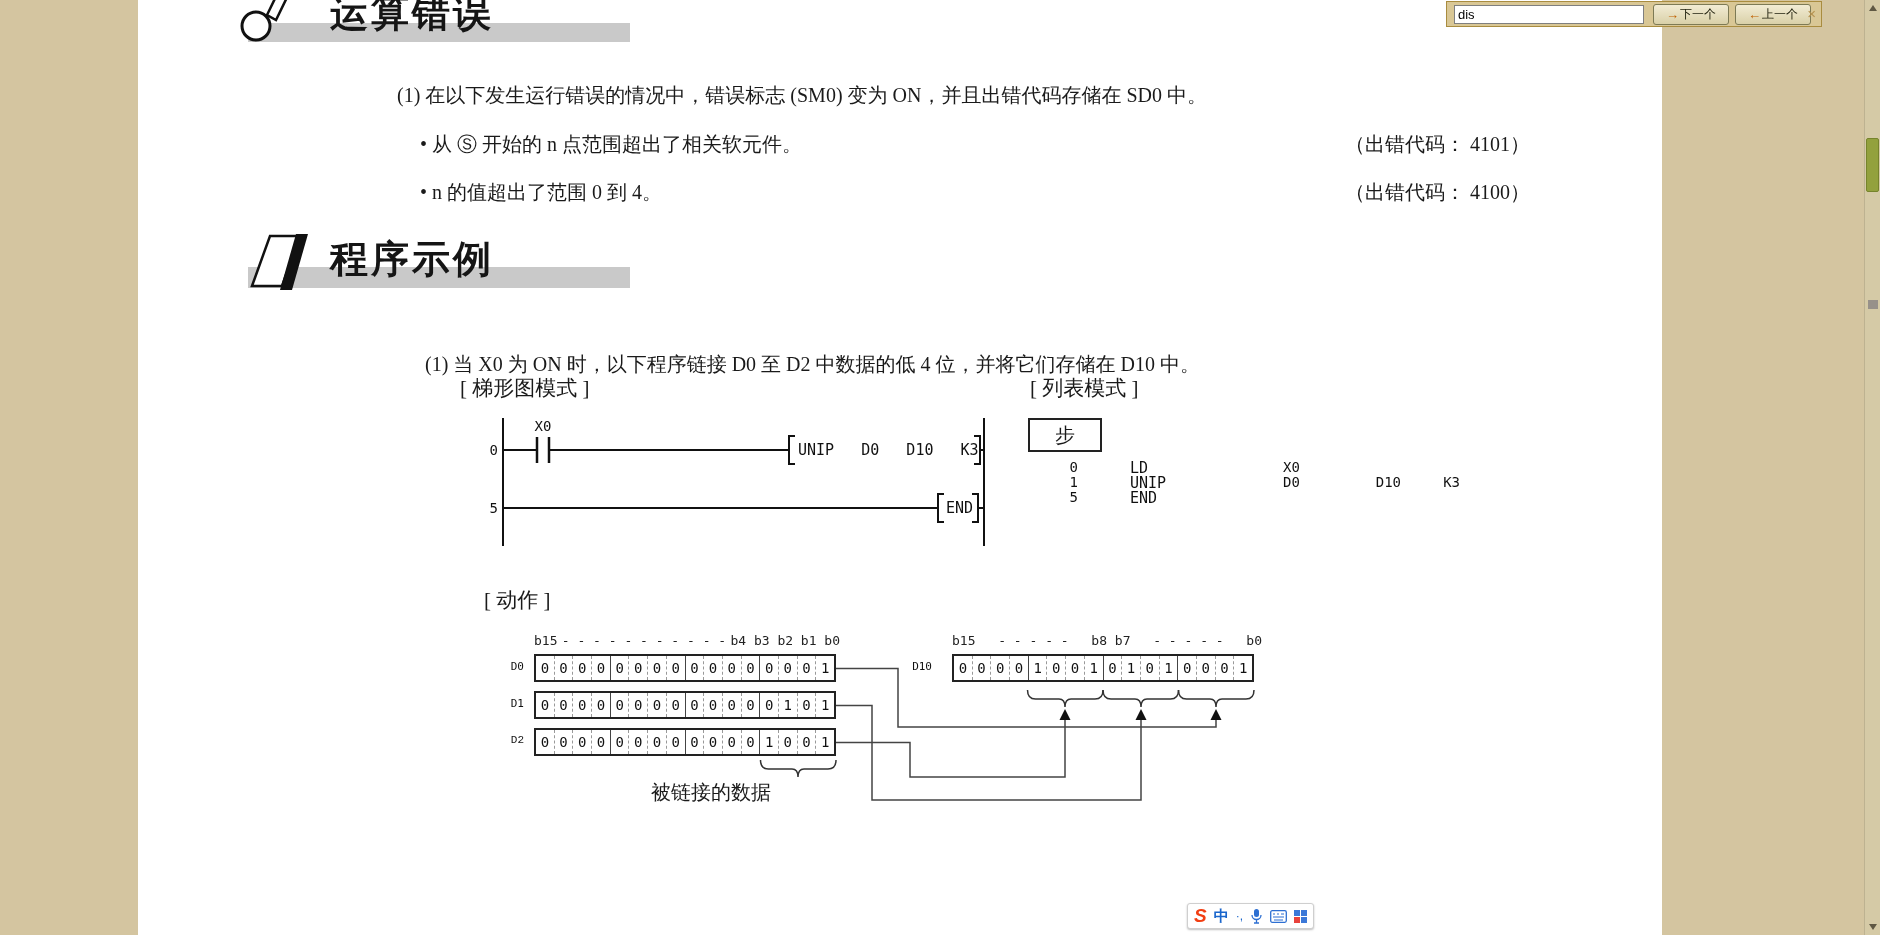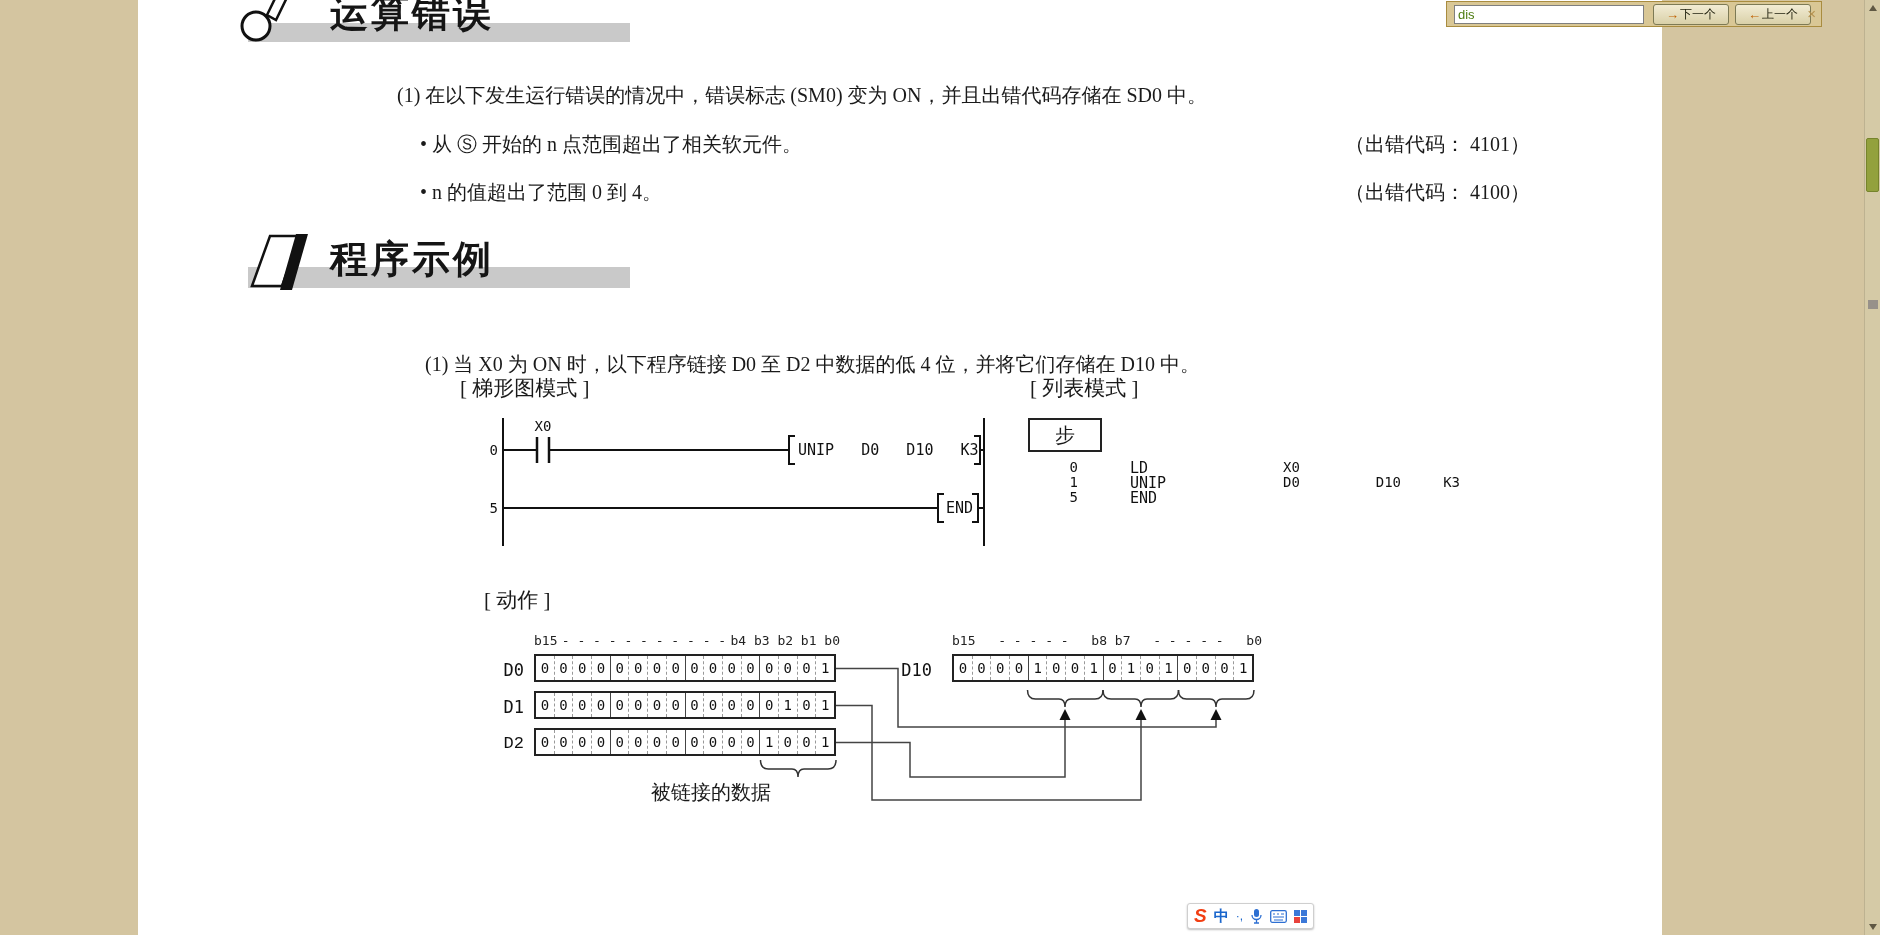--- a/index.html
+++ b/index.html
@@ -21,29 +21,29 @@
   .tbox { position:absolute; border:2px solid #222; height:34px; display:flex; align-items:center; justify-content:center; font-size:20px; color:#1a1a1a; }
   .tbox-split { position:absolute; border:2px solid #222; height:34px; display:flex; }
   .tbox-split .cell { display:flex; align-items:center; justify-content:center; font-size:20px; color:#1a1a1a; height:100%; }
   .tbox-split .cell + .cell { border-left:2px solid #222; }
   .trow-step { position:absolute; width:50px; text-align:right; font-size:14px; }
   .trow-instr { position:absolute; font-size:15px; }
   .trow-dev { position:absolute; font-size:14px; }
 
   
   .bit-header { position:absolute; display:flex; justify-content:space-between; font-family:"DejaVu Sans Mono",monospace; font-size:13px; color:#222; white-space:pre; }
-  .bit-label { position:absolute; width:44px; text-align:right; font-family:"DejaVu Sans Mono",monospace; font-size:17px; color:#111; }
+  .bit-label { position:absolute; width:44px; text-align:right; font-family:"DejaVu Sans Mono",monospace; font-size:11px; color:#111; }
   .bitbox { position:absolute; width:302px; height:28px; border:2px solid #222; display:flex; background:#fff; }
   .bit-cell { flex:1; display:flex; align-items:center; justify-content:center; font-family:"DejaVu Sans Mono",monospace; font-size:14px; color:#111; border-left:1px dashed #999; }
   .bit-cell:first-child { border-left:none; }
   .bit-cell.nib { border-left:1px solid #444; }
 
   
   .find-bar { position:absolute; left:1446px; top:1px; width:376px; height:26px; background:#d9c795; border:1px solid #a98c3f; display:flex; align-items:center; }
-  .find-input { position:absolute; left:7px; top:3px; width:190px; height:19px; border:1px solid #7f7f7f; background:#fff; font-family:"Liberation Sans",sans-serif; font-size:13px; padding:0 3px; color:#4d7c0f; }
+  .find-input { position:absolute; left:7px; top:3px; width:190px; height:19px; border:1px solid #7f7f7f; background:#fff; font-family:"Liberation Sans",sans-serif; font-size:13px; padding:0 3px; color:#000000; }
   .find-btn { position:absolute; top:2px; height:21px; background:linear-gradient(#f2ecd4,#d9d0a8); border:1px solid #7d7a55; border-radius:3px; font-family:"Liberation Sans",sans-serif; font-size:12px; color:#22220f; display:flex; align-items:center; justify-content:center; gap:1px; padding:0 4px; cursor:default; }
   .find-btn .arr { color:#c06000; font-weight:bold; font-size:13px; }
   .find-close { position:absolute; right:5px; top:3px; font-family:"Liberation Sans",sans-serif; font-size:15px; color:#b5914e; }
 
   
   .scrollbar { position:absolute; right:0; top:0; width:16px; height:935px; background:#d5caa6; border-left:1px solid #bdb291; }
   .sb-btn { position:absolute; left:0; width:16px; height:16px; display:flex; align-items:center; justify-content:center; }
   .sb-tri-up { width:0; height:0; border-left:4px solid transparent; border-right:4px solid transparent; border-bottom:6px solid #5f5843; }
   .sb-tri-down { width:0; height:0; border-left:4px solid transparent; border-right:4px solid transparent; border-top:6px solid #5f5843; }
   .sb-thumb { position:absolute; left:1px; width:13px; top:138px; height:54px; background:#93a13d; border:1px solid #76842c; border-radius:2px; }

